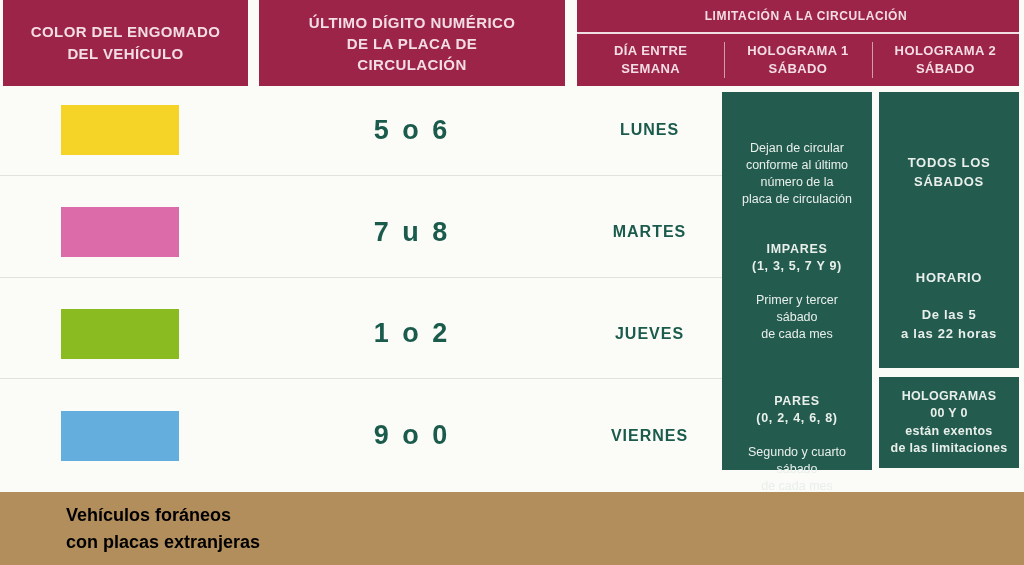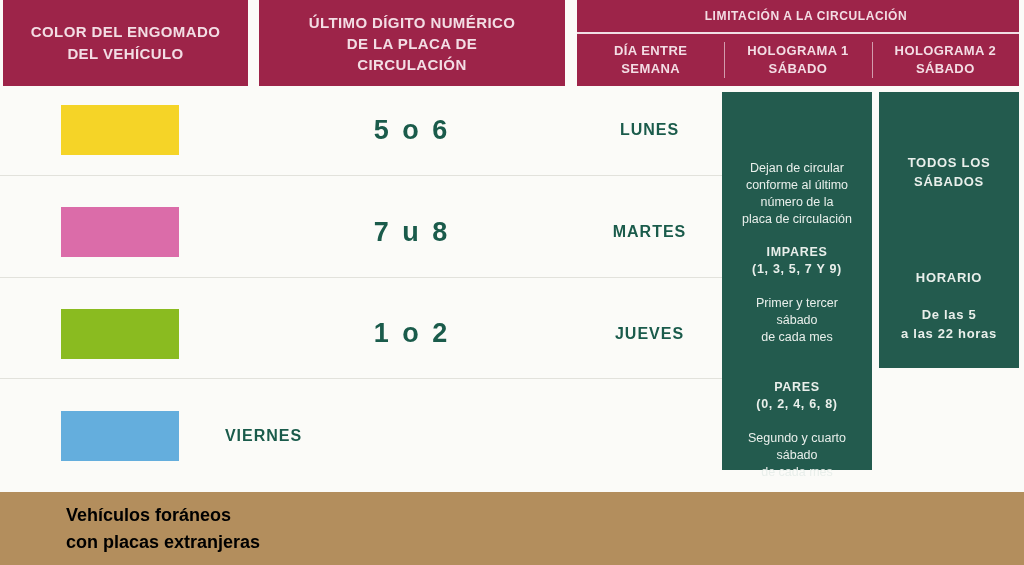--- a/index.html
+++ b/index.html
@@ -42,21 +42,21 @@
   .swatch{width:118px;height:50px;margin-left:61px;flex:none;}
   .digits{width:306px;margin-left:80px;text-align:center;
         font-size:27px;font-weight:bold;letter-spacing:3px;color:var(--ink-green);}
   .day{width:145px;margin-left:12px;text-align:center;
         font-size:16px;font-weight:bold;letter-spacing:1px;color:var(--ink-green);}
 
   .panel{position:absolute;background:var(--green);color:var(--panel-text);
         text-align:center;white-space:pre-line;}
   .panel1{left:722px;top:6px;width:150px;height:378px;
         display:flex;flex-direction:column;align-items:center;
-        padding:68px 8px 0;font-size:12.5px;line-height:1.35;}
+        padding:48px 8px 0;gap:17px;font-size:12.5px;line-height:1.35;}
   .panel .b{font-weight:bold;letter-spacing:.7px;}
   .panel2a{left:879px;top:6px;width:140px;height:276px;
         display:flex;flex-direction:column;align-items:center;
         padding-top:62px;gap:58px;font-size:13px;line-height:1.45;}
   .panel2b{left:879px;top:291px;width:140px;height:91px;
         display:flex;align-items:center;justify-content:center;
         font-size:12.5px;line-height:1.4;font-weight:bold;letter-spacing:.3px;}
 
   
   .footer{position:absolute;left:0;bottom:0;width:1024px;height:73px;background:var(--gold);
@@ -101,20 +101,21 @@
         <div class="digits">7 u 8</div>
         <div class="day">MARTES</div>
       </div>
       <div class="row">
         <div class="swatch" style="background-color: rgb(138, 187, 32);"></div>
         <div class="digits">1 o 2</div>
         <div class="day">JUEVES</div>
       </div>
       <div class="row">
         <div class="swatch" style="background-color: rgb(100, 174, 221);"></div>
+        <div class="digits">9 o 0</div>
         <div class="day">VIERNES</div>
       </div>
     </div>
 
     <div class="panel panel1">
       <div>Dejan de circular
 conforme al último
 número de la
 placa de circulación</div>
       <div>
@@ -140,20 +141,26 @@
     <div class="panel panel2a">
       <div class="b">TODOS LOS
 SÁBADOS</div>
       <div>
         <div class="b">HORARIO</div>
         <div class="b">De las 5
 a las 22 horas</div>
       </div>
     </div>
 
+    <div class="panel panel2b">
+      <div>HOLOGRAMAS
+00 Y 0
+están exentos
+de las limitaciones</div>
+    </div>
   </div>
 
   <div class="footer">
     <div class="footer-title">Vehículos foráneos
 con placas extranjeras</div>
   </div>
 
 </div>
 
 </body></html>

